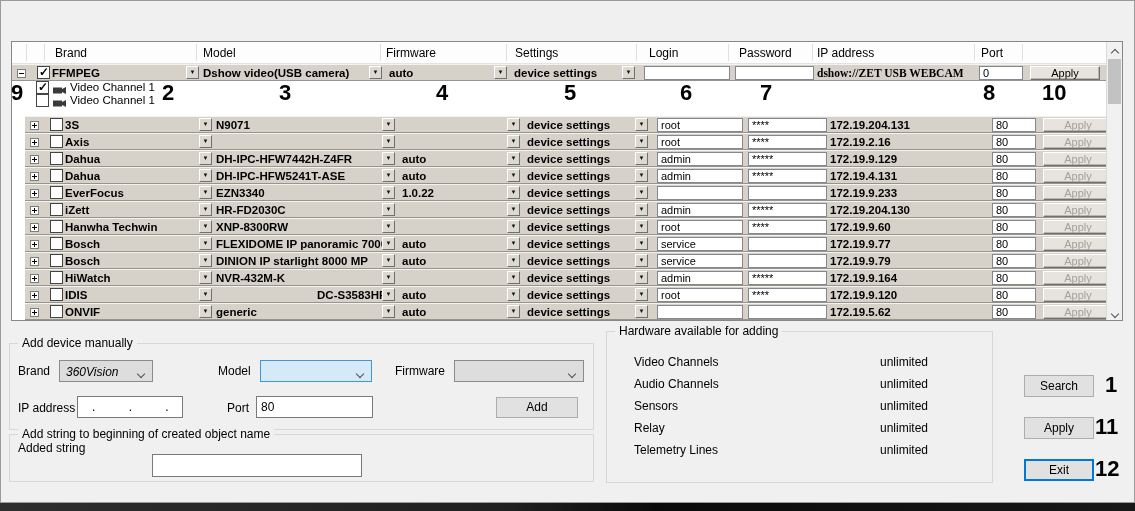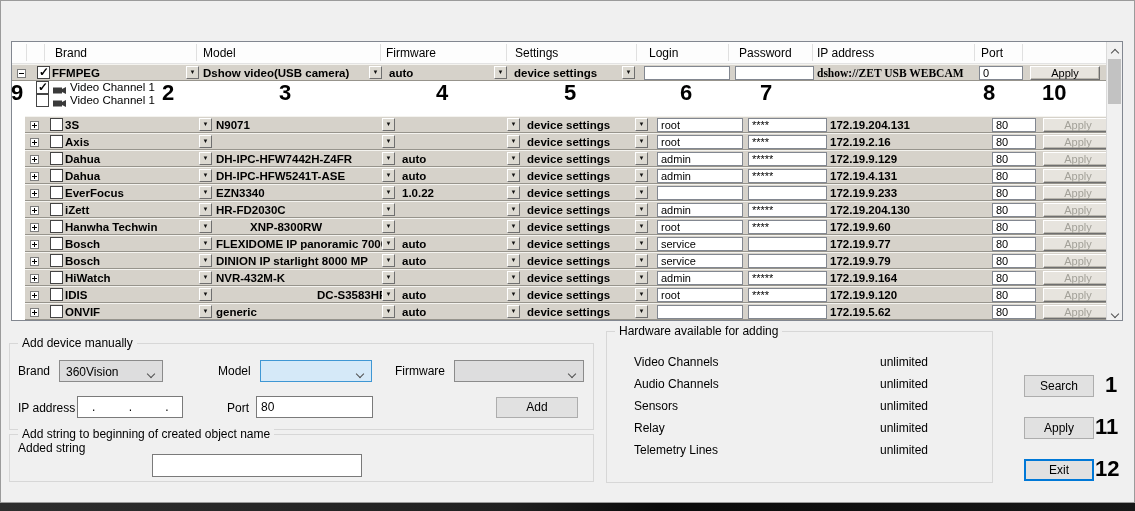--- a/index.html
+++ b/index.html
@@ -276,21 +276,21 @@
     <span class="rbtn disabled">Apply</span>
   </div>
           <div class="trow">
     <span class="expand plus">
               <span class="h-line"></span>
               <span class="v-line"></span>
             </span>
     <span class="cb"></span>
     <span class="cell bold" style="left:40px;width:132px;">Hanwha Techwin</span>
     <span class="dd" style="left:174px;">▼</span>
-    <span class="cell bold" style="left:191px;width:179px;margin-left:34px;">XNP-8300RW</span>
+    <span class="cell bold" style="left:191px;width:179px;">XNP-8300RW</span>
     <span class="dd" style="left:357px;">▼</span>
     <span class="cell bold" style="left:377px;width:103px;"></span>
     <span class="dd" style="left:482px;">▼</span>
     <span class="cell bold" style="left:502px;width:106px;">device settings</span>
     <span class="dd" style="left:610px;">▼</span>
     <span class="field" style="left:632px;width:86px;">root</span>
     <span class="field" style="left:723px;width:79px;">****</span>
     <span class="cell bold" style="left:805px;width:158px;">172.19.9.60</span>
     <span class="field" style="left:967px;width:44px;">80</span>
     <span class="rbtn disabled">Apply</span>
@@ -413,21 +413,21 @@
     <span class="ann" style="left:759px;top:81px;">7</span>
     <span class="ann" style="left:982px;top:81px;">8</span>
     <span class="ann" style="left:1041px;top:81px;">10</span>
     <span class="ann" style="left:1104px;top:373px;">1</span>
     <span class="ann" style="left:1094px;top:415px;">11</span>
     <span class="ann" style="left:1094px;top:457px;">12</span>
 
     <div class="grp" style="left:8px;top:342px;width:585px;height:87px;padding-left:10px;">
       <span class="grp-label">Add device manually</span>
       <span class="lbl" style="left:8px;top:20px;">Brand</span>
-      <div class="combo" style="left:49px;top:16px;width:104px;">
+      <div class="combo" style="left:49px;top:16px;width:94px;font-style:italic;">
         <span class="combo-text">360Vision</span>
         <span class="chev down"></span>
       </div>
       <span class="lbl" style="left:208px;top:20px;">Model</span>
       <div class="combo focused" style="left:250px;top:16px;width:112px;">
         <span class="combo-text"></span>
         <span class="chev down"></span>
       </div>
       <span class="lbl" style="left:385px;top:20px;">Firmware</span>
       <div class="combo" style="left:444px;top:16px;width:130px;">

